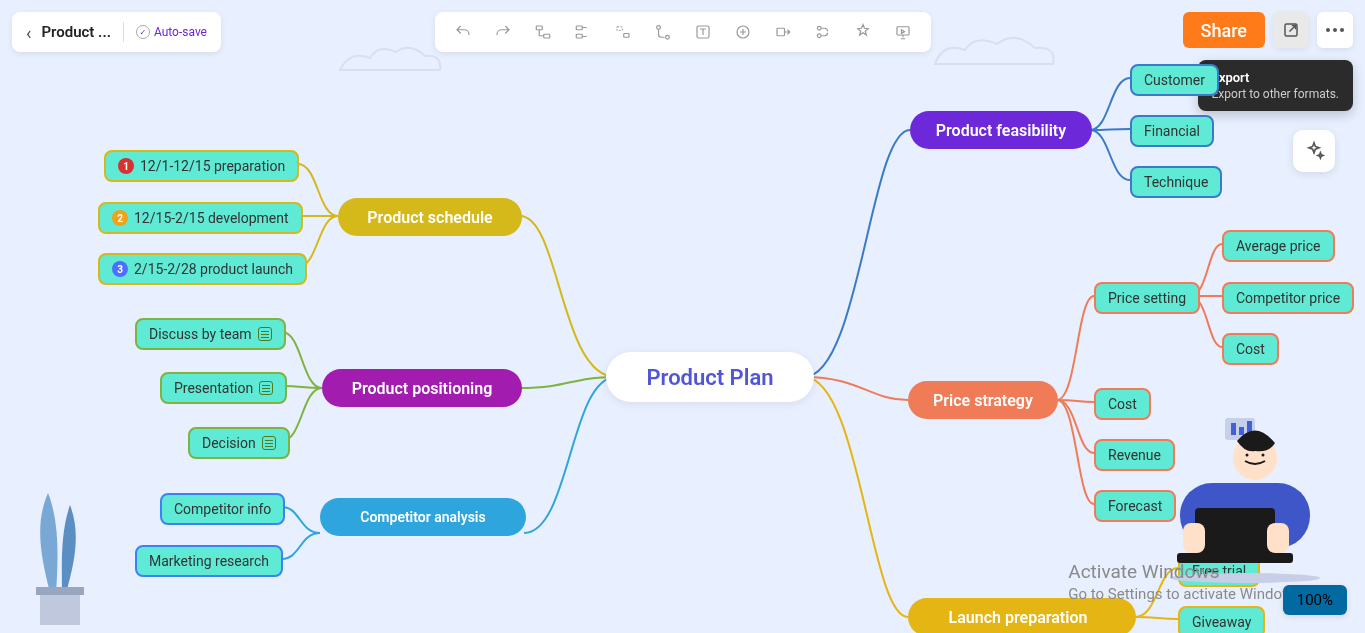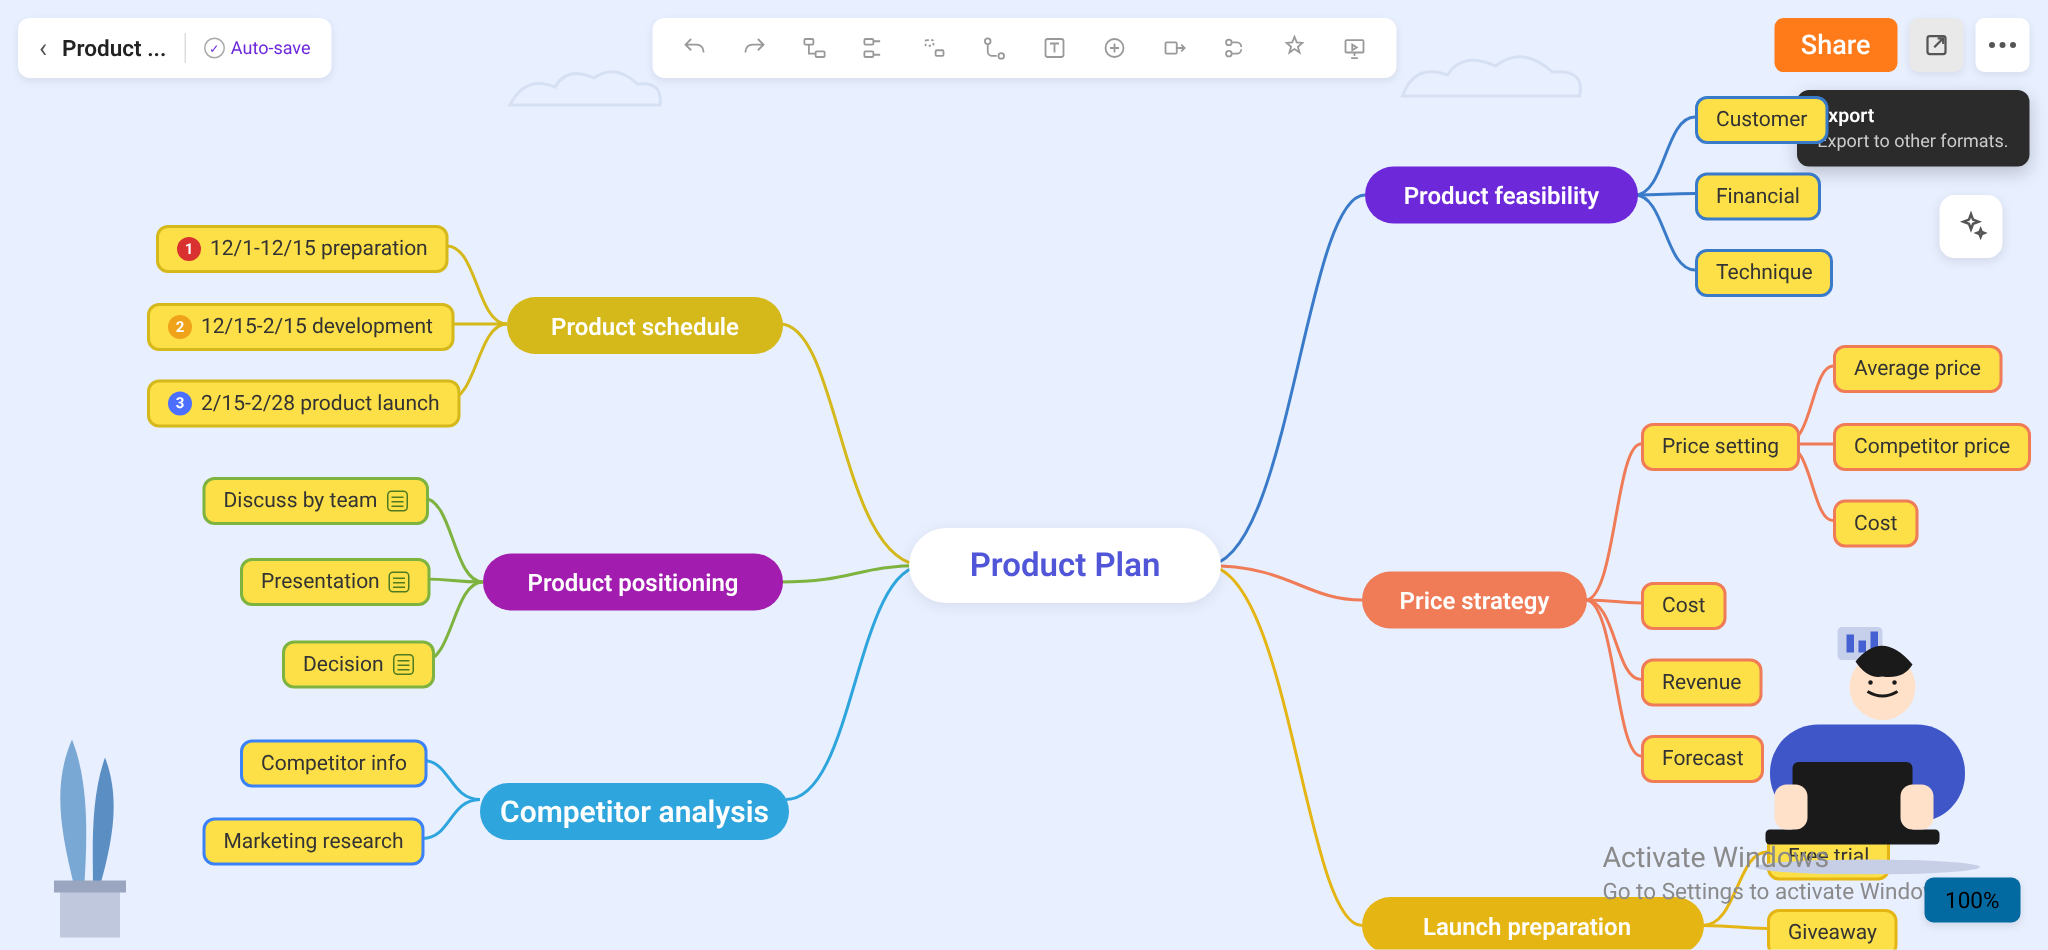--- a/index.html
+++ b/index.html
@@ -22,21 +22,21 @@
 .icon-btn{width:36px;height:36px;background:#fff;border-radius:6px;display:flex;align-items:center;justify-content:center;box-shadow:0 2px 6px rgba(0,0,0,.08);cursor:pointer;color:#666}
 .icon-btn.hl{background:#e9e9e9}
 
 .tooltip{position:absolute;top:60px;right:12px;background:#2b2b2b;color:#fff;border-radius:8px;padding:10px 14px;font-size:13px;box-shadow:0 4px 12px rgba(0,0,0,.2)}
 .tooltip .tt-title{font-weight:600;margin-bottom:2px}
 .tooltip .tt-desc{font-size:12px;color:#ccc}
 
 
 .ai-fab{position:absolute;top:130px;right:30px;width:42px;height:42px;background:#fff;border-radius:10px;display:flex;align-items:center;justify-content:center;box-shadow:0 2px 8px rgba(0,0,0,.1);font-size:20px}
 .node{position:absolute;border-radius:999px;display:flex;align-items:center;justify-content:center;font-weight:600;white-space:nowrap;pointer-events:auto}
-.leaf{position:absolute;background:#fde047;border-radius:8px;padding:6px 12px;font-size:14px;display:flex;align-items:center;gap:6px;white-space:nowrap;pointer-events:auto}
+.leaf{position:absolute;background:#5eead4;border-radius:8px;padding:6px 12px;font-size:14px;display:flex;align-items:center;gap:6px;white-space:nowrap;pointer-events:auto}
 .leaf .num{width:16px;height:16px;border-radius:50%;color:#fff;font-size:10px;display:inline-flex;align-items:center;justify-content:center;font-weight:700}
 .leaf .note{width:14px;height:14px;border:1px solid currentColor;border-radius:3px;display:inline-block;position:relative}
 .leaf .note::before{content:"";position:absolute;left:2px;right:2px;top:3px;height:1px;background:currentColor;box-shadow:0 3px 0 currentColor,0 6px 0 currentColor}
 
 
 .center{left:606px;top:352px;width:208px;height:50px;background:#fff;color:#5156d8;font-size:22px;border-radius:26px;box-shadow:0 2px 10px rgba(0,0,0,.08)}
 
 
 .olive{background:#d5b81a;color:#fff}
 .olive-b{border:2px solid #d5b81a;color:#333}
@@ -244,21 +244,21 @@
   </div>
 <div class="leaf green-b" style="left:160px;top:372px;color:#4f7a22">
     <span style="color:#333">Presentation</span>
     <span class="note"></span>
   </div>
 <div class="leaf green-b" style="left:188px;top:427px;color:#4f7a22">
     <span style="color:#333">Decision</span>
     <span class="note"></span>
   </div>
 
-<div class="node sky" style="left:320px;top:522px;width:206px;height:38px;font-size:20px">Competitor analysis</div>
+<div class="node sky" style="left:320px;top:498px;width:206px;height:38px;font-size:14px">Competitor analysis</div>
 <div class="leaf sky-b" style="left:160px;top:493px">Competitor info</div>
 <div class="leaf sky-b" style="left:135px;top:545px">Marketing research</div>
 
 <div class="node navy" style="left:910px;top:111px;width:182px;height:38px;font-size:16px">Product feasibility</div>
 <div class="leaf navy-b" style="left:1130px;top:64px">Customer</div>
 <div class="leaf navy-b" style="left:1130px;top:115px">Financial</div>
 <div class="leaf navy-b" style="left:1130px;top:166px">Technique</div>
 
 <div class="node coral" style="left:908px;top:381px;width:150px;height:38px;font-size:16px">Price strategy</div>
 <div class="leaf coral-b" style="left:1094px;top:282px">Price setting</div>

